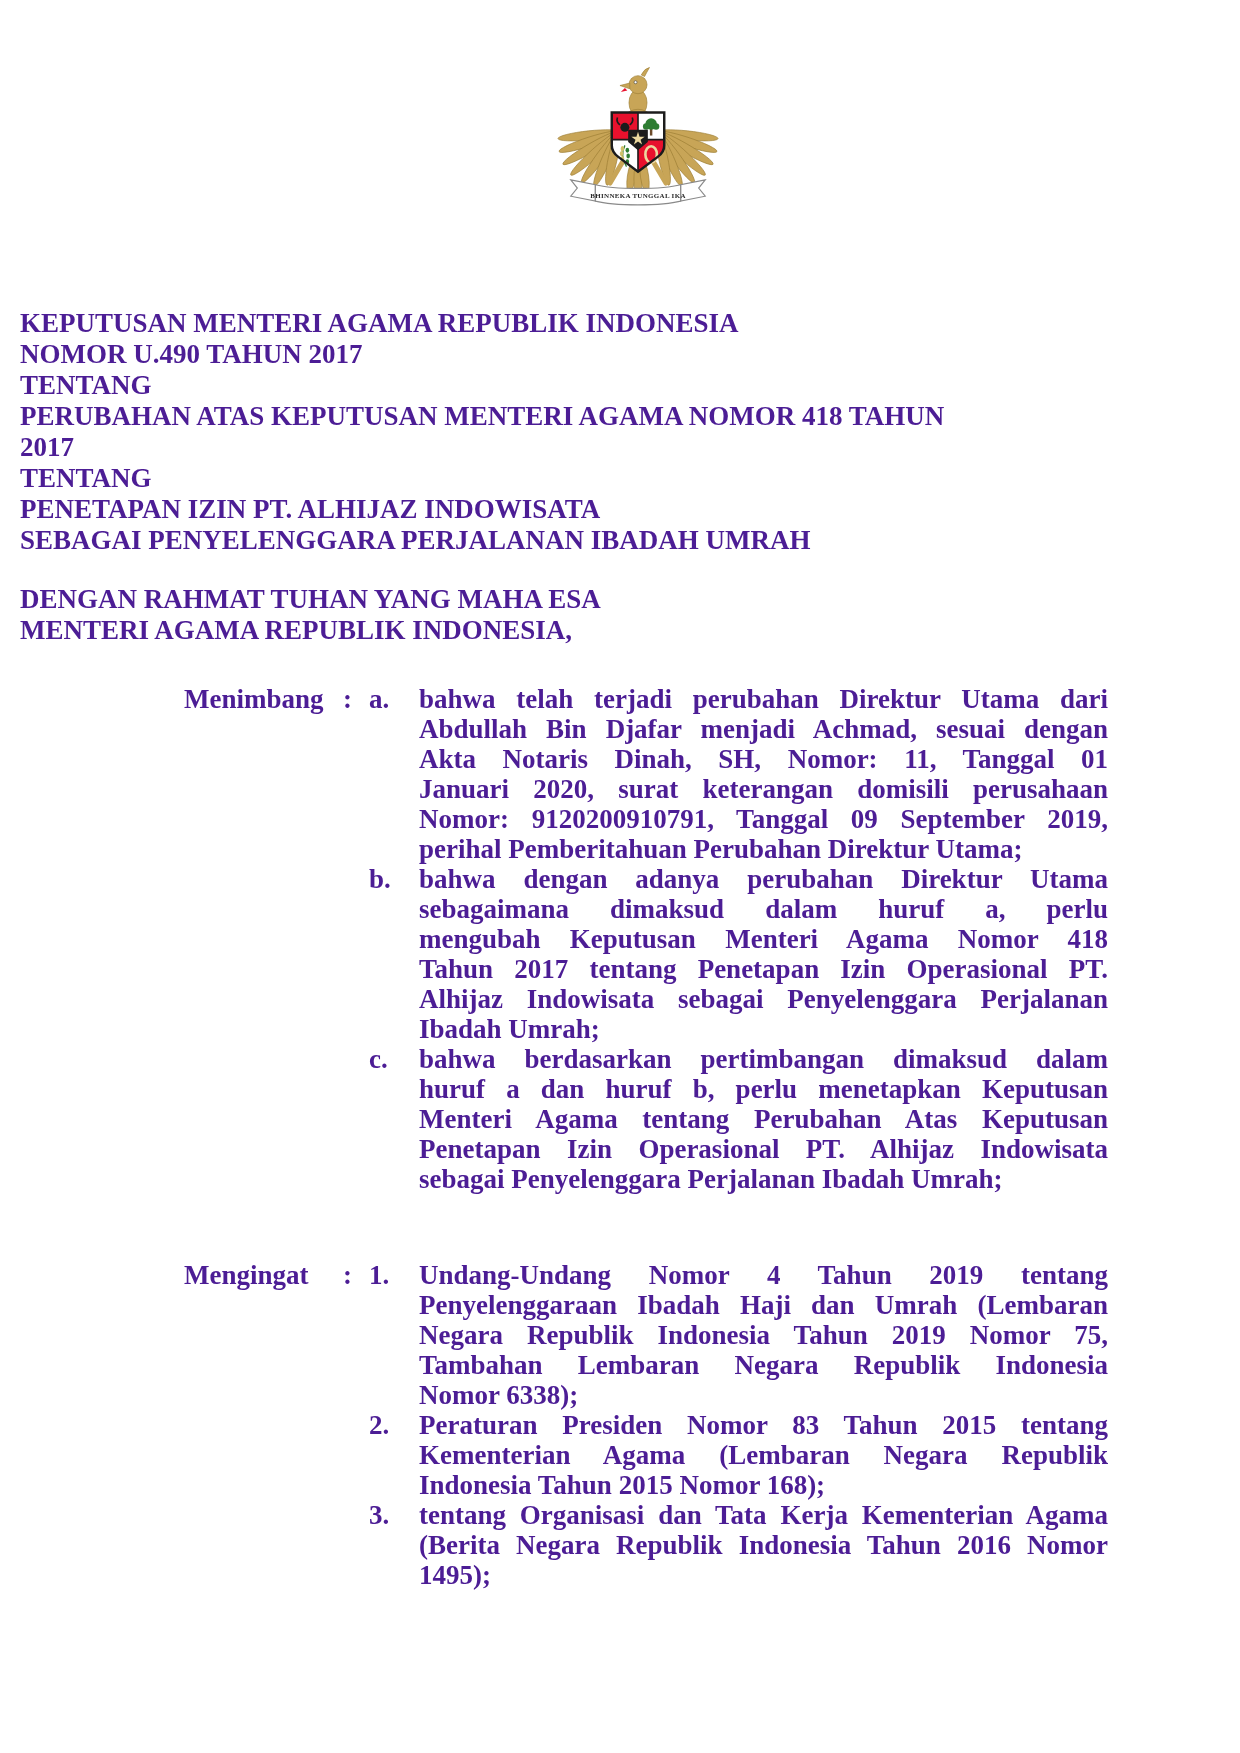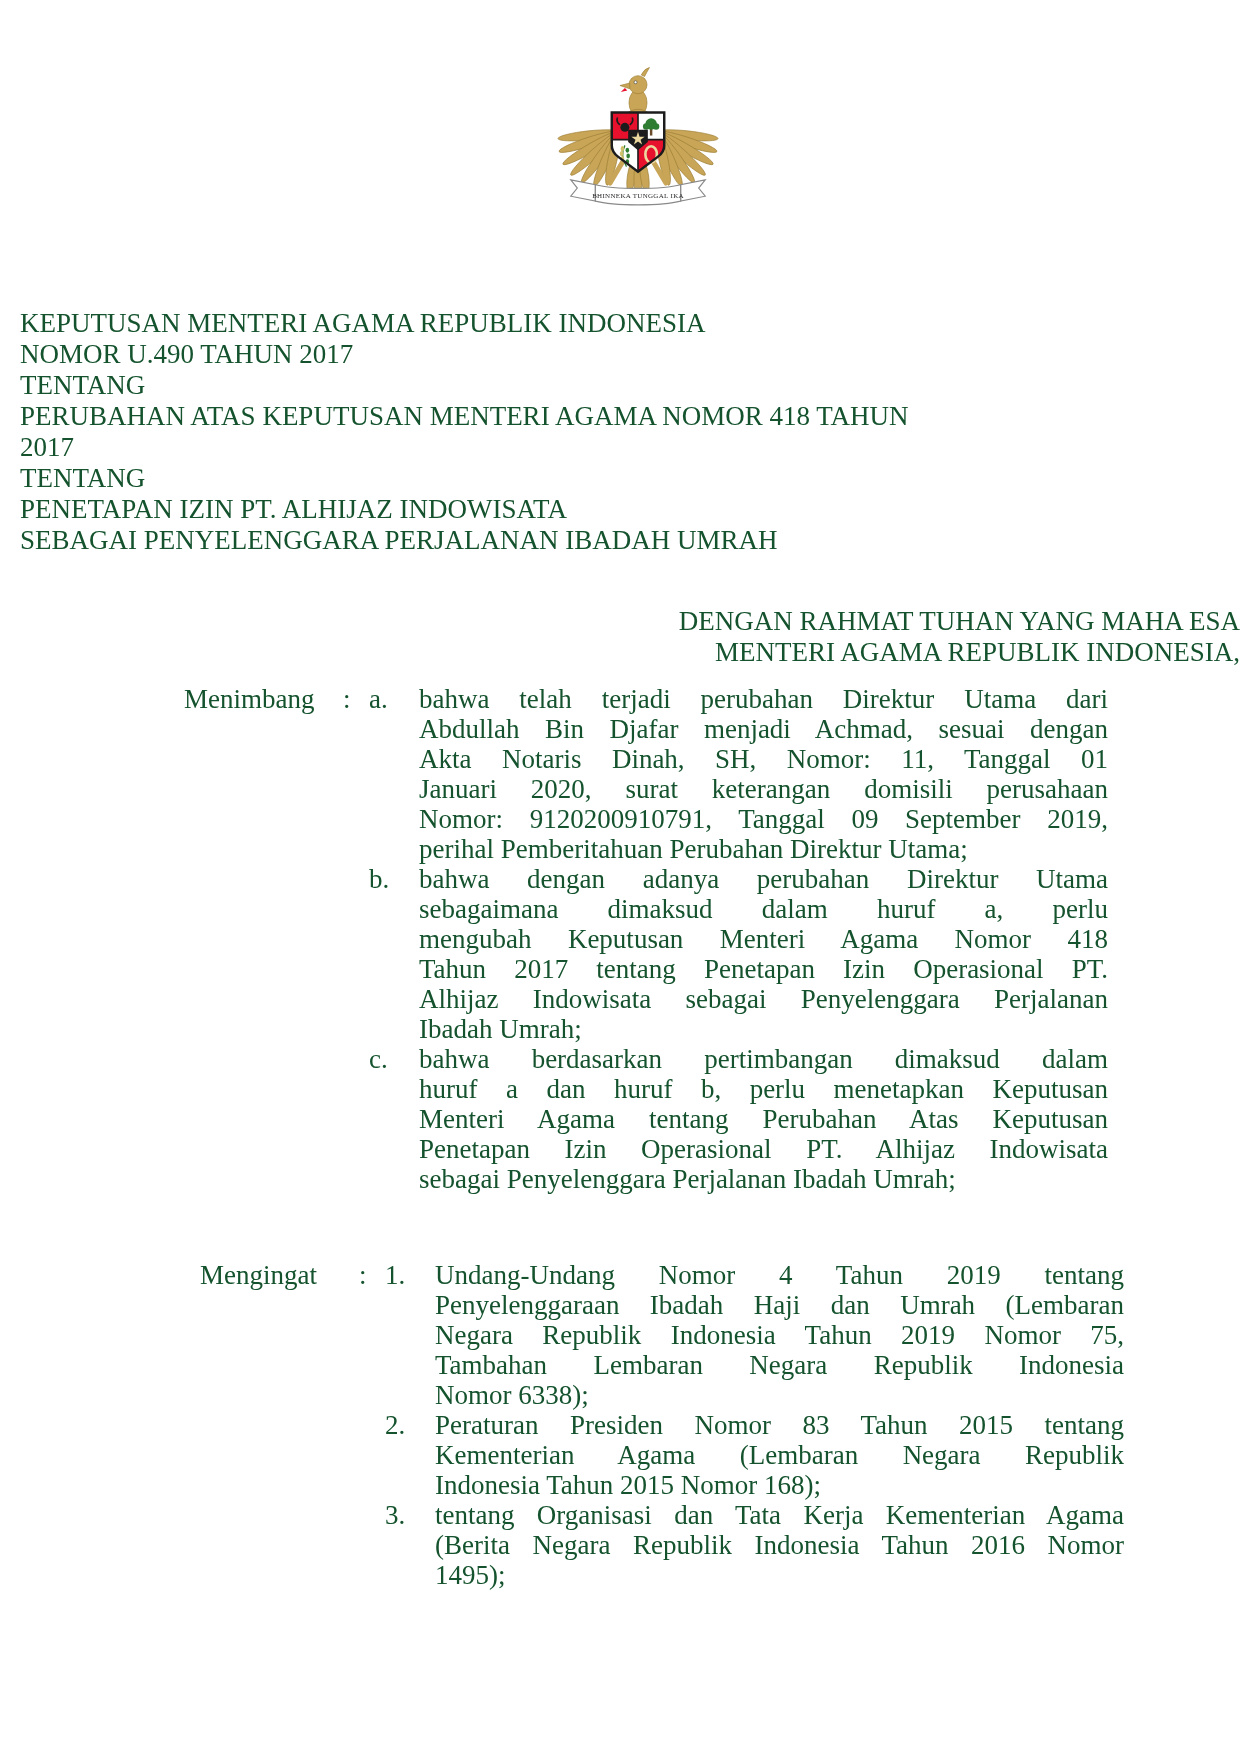--- a/index.html
+++ b/index.html
@@ -2,48 +2,49 @@
 <html style="--gold: #c8a557; --gold-dark: #9e7f36; --gold-light: #ecd9a0; --red: #e8112d; --green: #2e7d32; --black: #1c1c1c; --white: #ffffff; --ribbon-edge: #8a8a8a;"><head>
 <meta charset="utf-8">
 <style>
   * { margin:0; padding:0; box-sizing:border-box; }
   html,body { background:#ffffff; }
   .page {
     position:relative;
     width:1240px; height:1753px;
     background:#ffffff;
     font-family:"Liberation Serif","DejaVu Serif",serif;
-    color:#14532d;
+    color:#4c1d95;
     overflow:hidden;
+    font-weight:bold;
   }
   .emblem {
     position:absolute;
     top:60px; left:556px;
     width:164px; height:156px;
   }
   .title-block {
     position:absolute;
     top:308px; left:20px; width:1220px;
     text-align:left;
     font-size:27px; line-height:31px;
   }
   .title-block .tline { white-space:nowrap; }
   .preamble-block {
     position:absolute;
     top:584px; left:20px; width:1220px;
-    text-align:right;
-    font-size:27px; line-height:31px;margin-top:22px;
+    text-align:left;
+    font-size:27px; line-height:31px;
   }
   .preamble-block .tline { white-space:nowrap; }
   .body-root {
     position:absolute;
     top:684px; left:184px; width:924px;
     font-size:27px;
   }
-  .section + .section { margin-top:66px;margin-left:16px; }
+  .section + .section { margin-top:66px; }
   .row {
     display:grid;
     grid-template-columns:159px 26px 50px 689px;
     align-items:start;
   }
   .cell { line-height:30px; }
   .cell.text .line { line-height:30px; }
   .cell.text .line.just {
     text-align:justify;
     text-align-last:justify;

